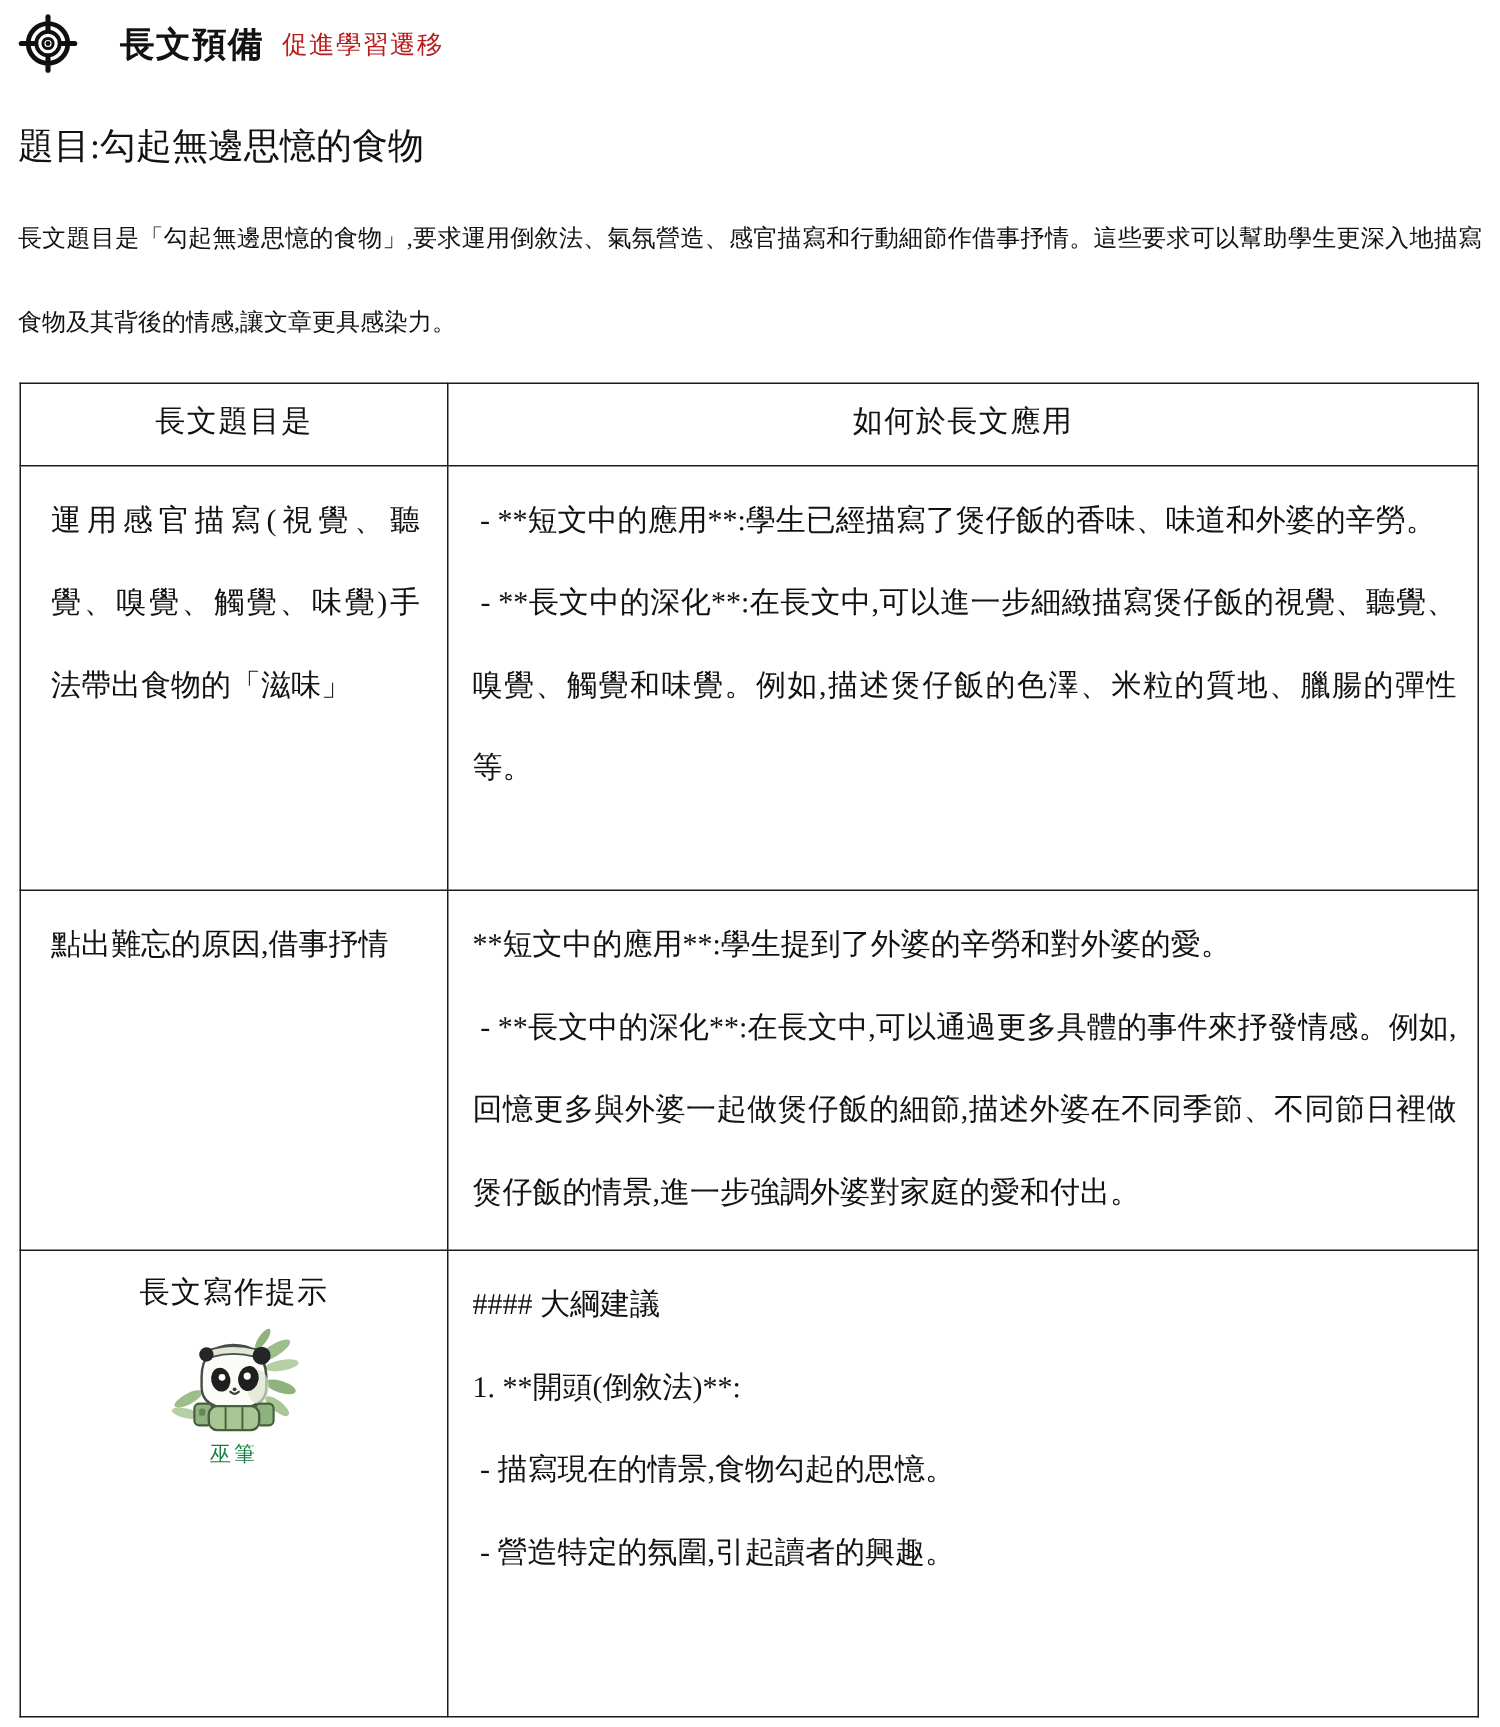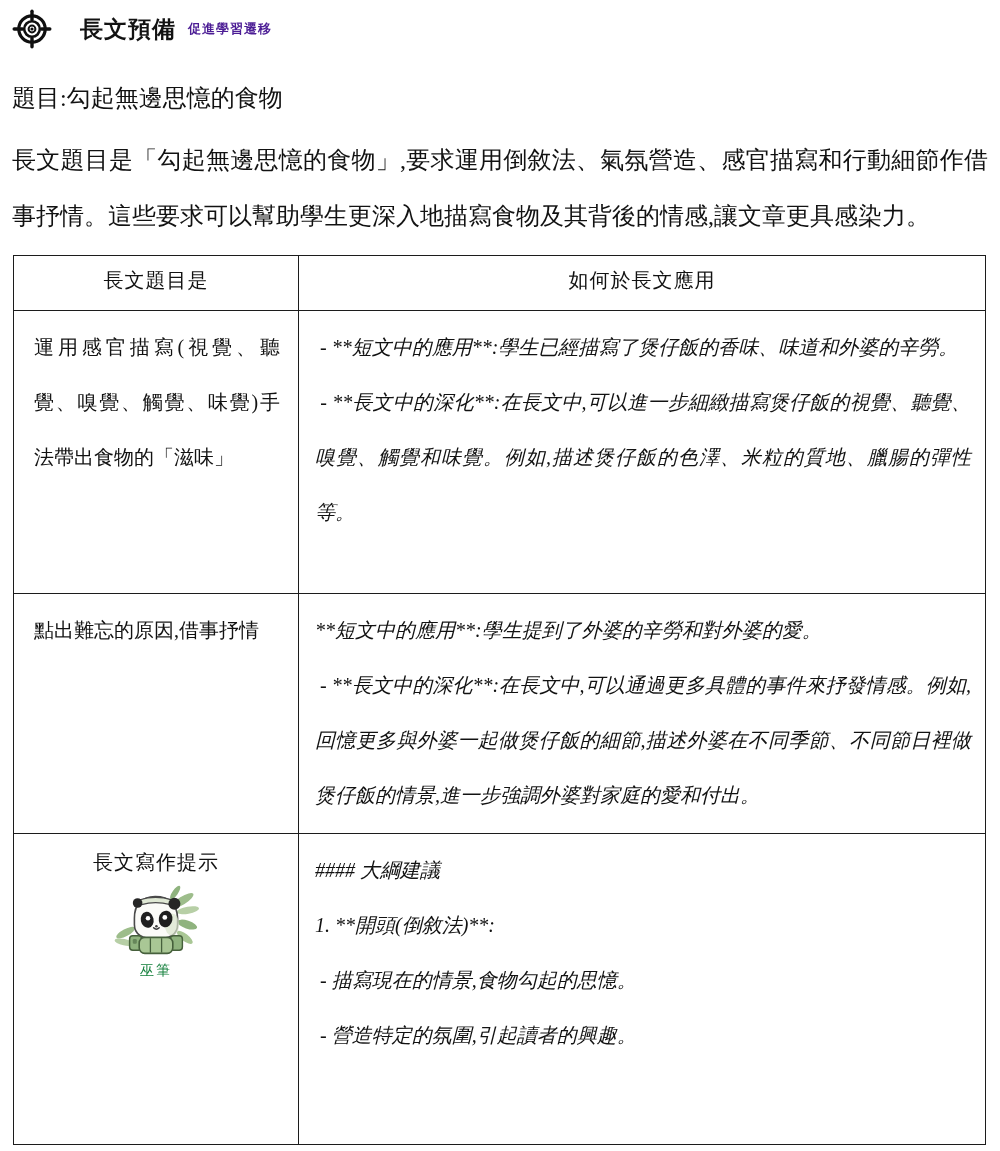--- a/index.html
+++ b/index.html
@@ -10,31 +10,31 @@
     background: #ffffff;
     color: #121212;
     font-family: "Liberation Serif", "DejaVu Serif", serif;
   }
   .page { padding: 8px 12px 0 12px; }
 
   
   .brand { display: flex; align-items: center; gap: 8px; height: 42px; }
   .brand .logo { width: 40px; height: 40px; flex: 0 0 auto; }
   .brand-title { font-size: 23px; font-weight: bold; letter-spacing: 1px; margin-left: 20px; }
-  .brand-subtitle { font-size: 13px; color: #4c1d95; margin-left: 4px; letter-spacing: 1px; font-weight: bold; }
+  .brand-subtitle { font-size: 17px; color: #b91c1c; margin-left: 4px; letter-spacing: 1px; }
 
   .topic {
     margin: 34px 0 0 0;
     font-size: 24px;
     line-height: 28px;
     white-space: pre-wrap;
   }
   .intro {
     margin: 20px 0 0 0;
-    font-size: 24px;
+    font-size: 16px;
     line-height: 56px;
     text-align: justify;
     text-justify: inter-ideograph;
     white-space: pre-wrap;
   }
 
   
   table.guide {
     margin: 11px 0 0 1px;
     width: 972px;
@@ -52,21 +52,20 @@
   tr.head-row th { height: 55px; text-align: center; padding-top: 11px; letter-spacing: 1px; }
   td.req-cell {
     padding: 9px 18px 0 20px;
     line-height: 55px;
     text-align: justify;
     text-justify: inter-ideograph;
   }
   td.app-cell {
     padding: 9px 14px 0 16px;
     line-height: 55px;
-    font-style: italic;
   }
   td.app-cell p {
     margin: 0;
     text-align: justify;
     text-justify: inter-ideograph;
     white-space: pre-wrap;
   }
   tr.row-1 { height: 283px; }
   tr.row-2 { height: 240px; }
   tr.row-3 { height: 311px; }

